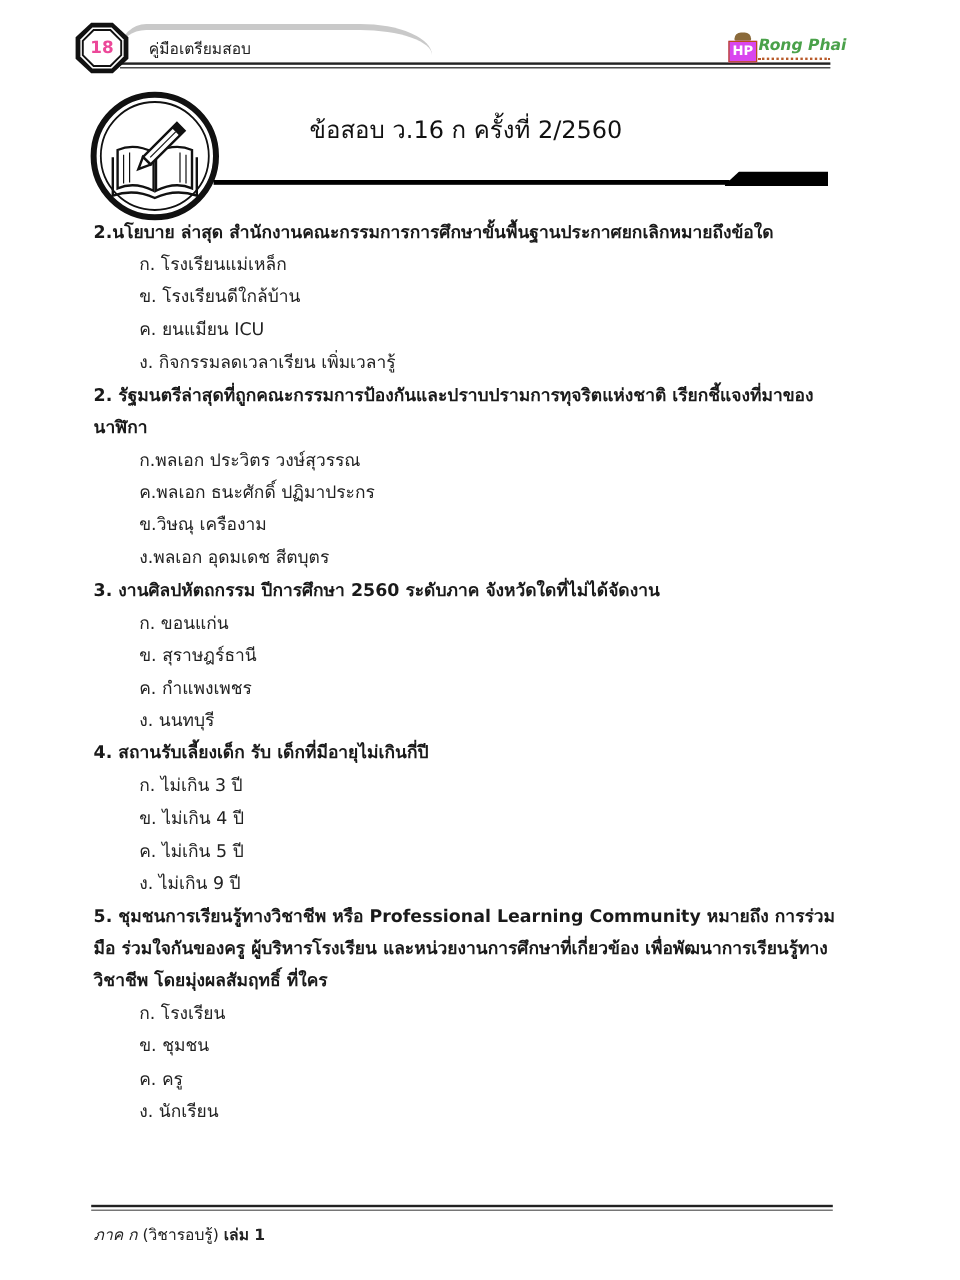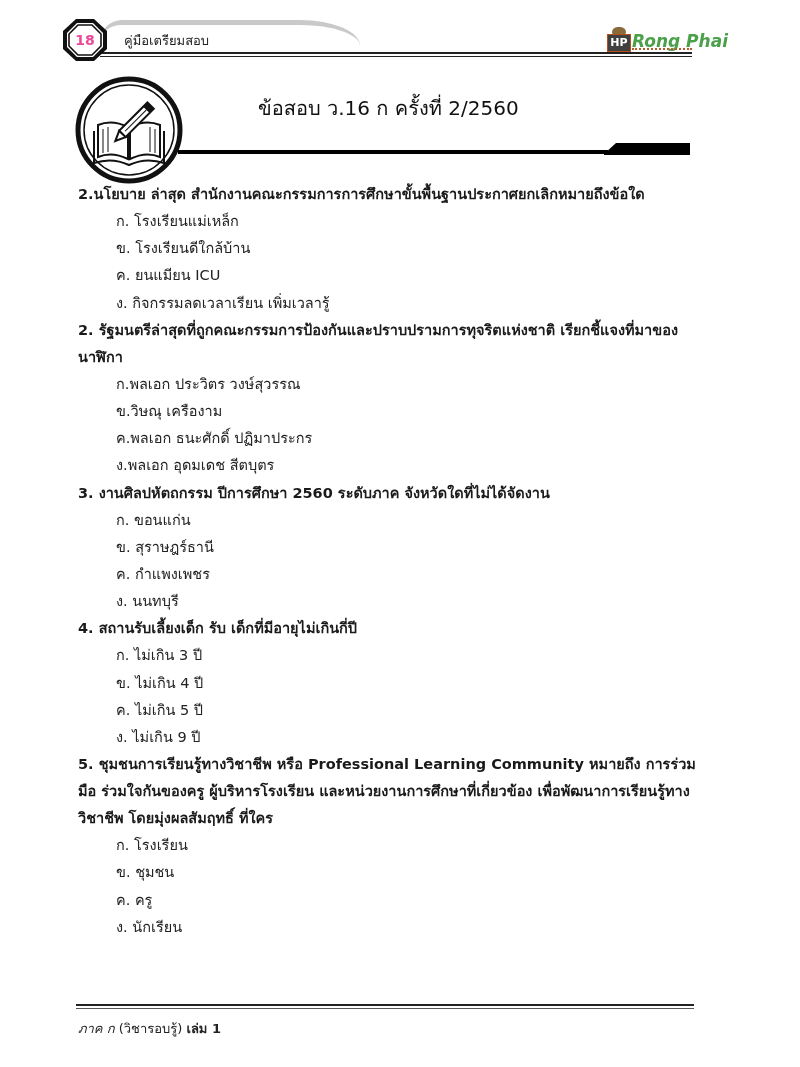--- a/index.html
+++ b/index.html
@@ -12,26 +12,26 @@
                border-top-left-radius: 22px; }
     .hdr-line { position: absolute; left: 100px; right: 108px; top: 52px; height: 2px; background: #222; }
     .hdr-line2 { position: absolute; left: 100px; right: 108px; top: 56px; height: 1px; background: #222; }
     .page-badge { position: absolute; left: 62px; top: 18px; width: 46px; height: 44px; }
     .page-badge svg { position: absolute; left: 0; top: 0; }
     .page-num { position: absolute; left: 0; top: 0; width: 46px; height: 44px; line-height: 44px;
                 text-align: center; font-weight: bold; font-size: 14px; color: #ec4899; }
     .hdr-title { position: absolute; left: 124px; top: 30px; font-size: 13px; color: #222; }
 
     .logo { position: absolute; left: 607px; top: 27px; width: 95px; height: 26px; }
-    .logo-box { position: absolute; left: 0; top: 7px; width: 22px; height: 16px; background: #404040;
+    .logo-box { position: absolute; left: 0; top: 7px; width: 22px; height: 16px; background: #d946ef;
                 color: #fff; font-size: 11px; font-weight: bold; line-height: 16px; text-align: center;
                 border: 1px solid #b84e18; }
     .logo-hat { position: absolute; left: 5px; top: 0; width: 14px; height: 7px; background: #8a6a3a;
                 border-radius: 7px 7px 2px 2px; }
-    .logo-name { position: absolute; left: 25px; top: 4px; font-size: 17px; font-style: italic;
+    .logo-name { position: absolute; left: 25px; top: 4px; font-size: 13px; font-style: italic;
                  font-weight: bold; color: #4aa14a; white-space: nowrap; }
     .logo-sub { position: absolute; left: 25px; top: 17px; width: 60px; height: 4px;
                 border-bottom: 2px dotted #b85a2a; }
 
     
     .emblem { position: absolute; left: 74px; top: 75px; width: 110px; height: 110px; }
     .section-title { position: absolute; left: 258px; top: 92px; font-size: 20px; color: #111; }
     .section-bar { position: absolute; left: 178px; top: 150px; width: 430px; height: 4px; background: #000; }
     .section-bar-thick { position: absolute; left: 604px; top: 143px; width: 86px; height: 12px; }
 
@@ -105,22 +105,22 @@
       <li class="choice">ข. โรงเรียนดีใกล้บ้าน</li>
       <li class="choice">ค. ยนแมียน ICU</li>
       <li class="choice">ง. กิจกรรมลดเวลาเรียน เพิ่มเวลารู้</li>
     </ul>
   </div>
 
   <div>
     <p class="question">2. รัฐมนตรีล่าสุดที่ถูกคณะกรรมการป้องกันและปราบปรามการทุจริตแห่งชาติ เรียกชี้แจงที่มาของนาฬิกา</p>
     <ul class="choices">
       <li class="choice">ก.พลเอก ประวิตร วงษ์สุวรรณ</li>
+      <li class="choice">ค.พลเอก ธนะศักดิ์ ปฏิมาประกร</li>
       <li class="choice">ข.วิษณุ เครืองาม</li>
-      <li class="choice">ค.พลเอก ธนะศักดิ์ ปฏิมาประกร</li>
       <li class="choice">ง.พลเอก อุดมเดช สีตบุตร</li>
     </ul>
   </div>
 
   <div>
     <p class="question">3. งานศิลปหัตถกรรม ปีการศึกษา 2560 ระดับภาค จังหวัดใดที่ไม่ได้จัดงาน</p>
     <ul class="choices">
       <li class="choice">ก. ขอนแก่น</li>
       <li class="choice">ข. สุราษฎร์ธานี</li>
       <li class="choice">ค. กำแพงเพชร</li>

